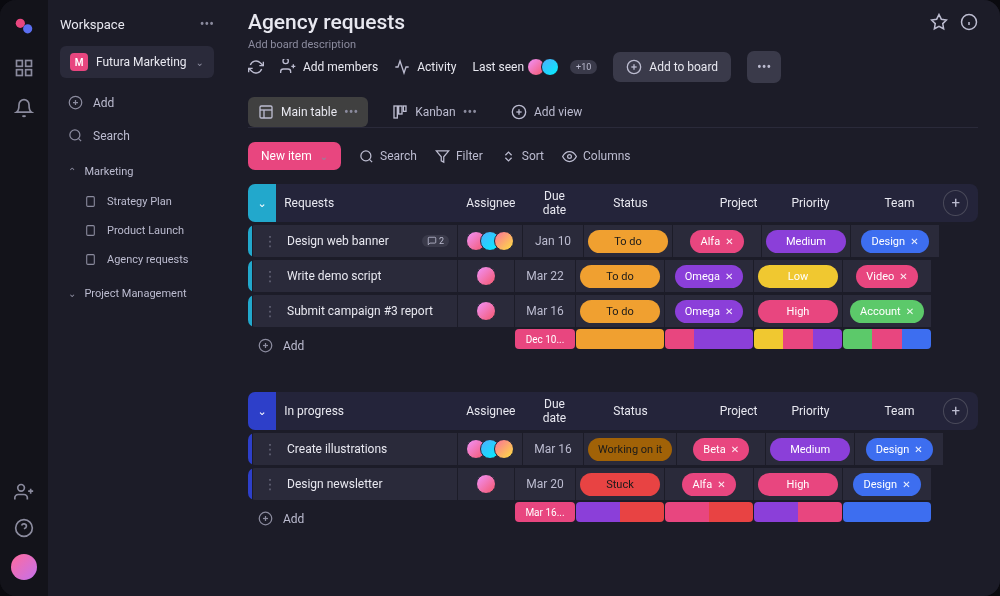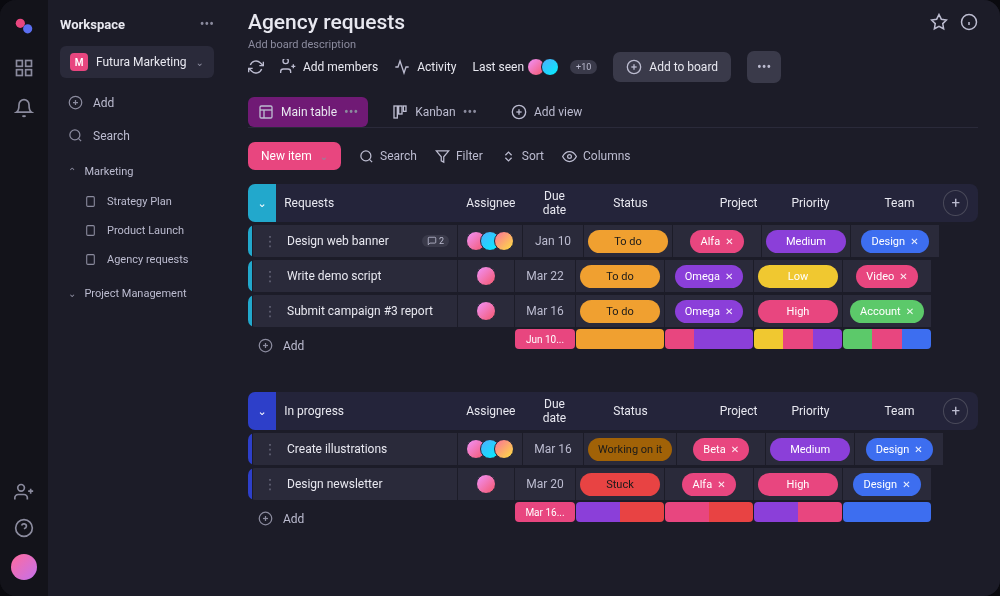--- a/index.html
+++ b/index.html
@@ -5,21 +5,21 @@
 *{margin:0;padding:0;box-sizing:border-box;font-family:-apple-system,BlinkMacSystemFont,'Segoe UI',Roboto,sans-serif}
 body{background:#0a0a0f;overflow:hidden}
 .app{display:flex;width:1000px;height:596px;background:#13131a;border-radius:16px;overflow:hidden}
 .rail{width:48px;background:#13131a;display:flex;flex-direction:column;align-items:center;padding:16px 0;gap:20px}
 .logo{width:22px;height:22px}
 .rail-icon{width:20px;height:20px;color:#8b8b9e;cursor:pointer}
 .rail-bottom{margin-top:auto;display:flex;flex-direction:column;align-items:center;gap:16px}
 .avatar-sm{width:26px;height:26px;border-radius:50%;background:linear-gradient(135deg,#ff6b9d,#c471ed);cursor:pointer}
 .sidebar{width:178px;background:#1c1c28;padding:16px 12px;display:flex;flex-direction:column;gap:4px}
 .ws-row{display:flex;align-items:center;justify-content:space-between;margin-bottom:10px}
-.ws-title{color:#e8e8f0;font-size:13px;font-weight:700}
+.ws-title{color:#e8e8f0;font-size:13px;font-weight:400}
 .dots{color:#8b8b9e;cursor:pointer;font-size:14px}
 .ws-badge{display:flex;align-items:center;gap:8px;background:#2a2a3a;padding:7px 10px;border-radius:6px;cursor:pointer;margin-bottom:6px}
 .ws-m{width:18px;height:18px;background:#e8467f;border-radius:4px;display:flex;align-items:center;justify-content:center;color:#fff;font-size:10px;font-weight:600}
 .ws-name{color:#e8e8f0;font-size:12px;flex:1}
 .chev{color:#8b8b9e;font-size:10px}
 .side-item{display:flex;align-items:center;gap:10px;padding:7px 8px;color:#bcbcd0;font-size:12px;cursor:pointer;border-radius:5px}
 .side-icon{width:15px;height:15px;color:#8b8b9e}
 .section-hdr{display:flex;align-items:center;gap:8px;padding:7px 8px;color:#bcbcd0;font-size:11px;cursor:pointer;margin-top:4px}
 .tree-item{display:flex;align-items:center;gap:10px;padding:6px 8px 6px 24px;color:#bcbcd0;font-size:11px;cursor:pointer;border-radius:5px}
 .doc-icon{width:13px;height:13px;color:#8b8b9e}
@@ -31,21 +31,21 @@
 .toolbar{display:flex;align-items:center;gap:16px;margin-bottom:14px;flex-wrap:wrap}
 .tb-item{display:flex;align-items:center;gap:7px;color:#e8e8f0;font-size:12px;cursor:pointer}
 .tb-icon{width:16px;height:16px;color:#bcbcd0}
 .seen-avs{display:flex}
 .seen-av{width:18px;height:18px;border-radius:50%;margin-left:-4px;border:1px solid #1c1c28}
 .seen-count{background:#3a3a4a;color:#bcbcd0;font-size:9px;padding:2px 6px;border-radius:10px;margin-left:4px}
 .btn-dark{background:#3a3a4a;padding:7px 13px;border-radius:7px;display:flex;align-items:center;gap:7px;color:#e8e8f0;font-size:12px;cursor:pointer}
 .btn-icon{background:#3a3a4a;padding:8px 10px;border-radius:7px;color:#bcbcd0;cursor:pointer;font-size:14px}
 .views{display:flex;align-items:center;gap:14px;margin-bottom:14px;border-bottom:1px solid #2a2a3a;padding-bottom:0}
 .view-tab{display:flex;align-items:center;gap:7px;padding:7px 10px;color:#bcbcd0;font-size:12px;cursor:pointer;border-radius:6px}
-.view-tab.active{background:#701a75;color:#e8e8f0}
+.view-tab.active{background:#404040;color:#e8e8f0}
 .controls{display:flex;align-items:center;gap:18px;margin-bottom:14px}
 .btn-pink{background:#e8467f;color:#fff;padding:7px 13px;border-radius:7px;font-size:12px;display:flex;align-items:center;gap:8px;cursor:pointer}
 .ctrl{display:flex;align-items:center;gap:6px;color:#bcbcd0;font-size:12px;cursor:pointer}
 .ctrl-icon{width:15px;height:15px}
 .group{margin-bottom:10px}
 .group-hdr{display:flex;align-items:center;background:#24243a;border-radius:8px;padding-right:10px}
 .group-toggle{width:30px;height:38px;display:flex;align-items:center;justify-content:center;border-radius:7px 0 0 7px;cursor:pointer}
 .tog-a{background:#22a8cc}
 .tog-b{background:#2d3fc9}
 .tog-chev{color:#fff;font-size:11px}
@@ -374,21 +374,21 @@
               <span class="pill pill-wide" style="background:#e8467f;color:#fff">High</span>
             </div>
       <div class="row-cell row-pill">
               <span class="pill" style="background:#5cc96a;color:#fff">Account<span class="x">✕</span></span>
             </div>
           </div>
         </div>
       <div class="sum-row">
         <div style="flex:0 0 210px"></div>
         <div class="add-row" style="padding:0;flex:0 0 56px"></div>
-        <div class="sum-due">Jun 10...</div>
+        <div class="sum-due">Dec 10...</div>
         <div class="sum-cell">
             <div class="seg" style="flex:1;background:#f0a030"></div>
           </div>
         <div class="sum-cell">
             <div class="seg" style="flex:1;background:#e8467f"></div>
             <div class="seg" style="flex:2;background:#8b3fd9"></div>
           </div>
         <div class="sum-cell">
             <div class="seg" style="flex:1;background:#f0c830"></div>
             <div class="seg" style="flex:1;background:#e8467f"></div>

